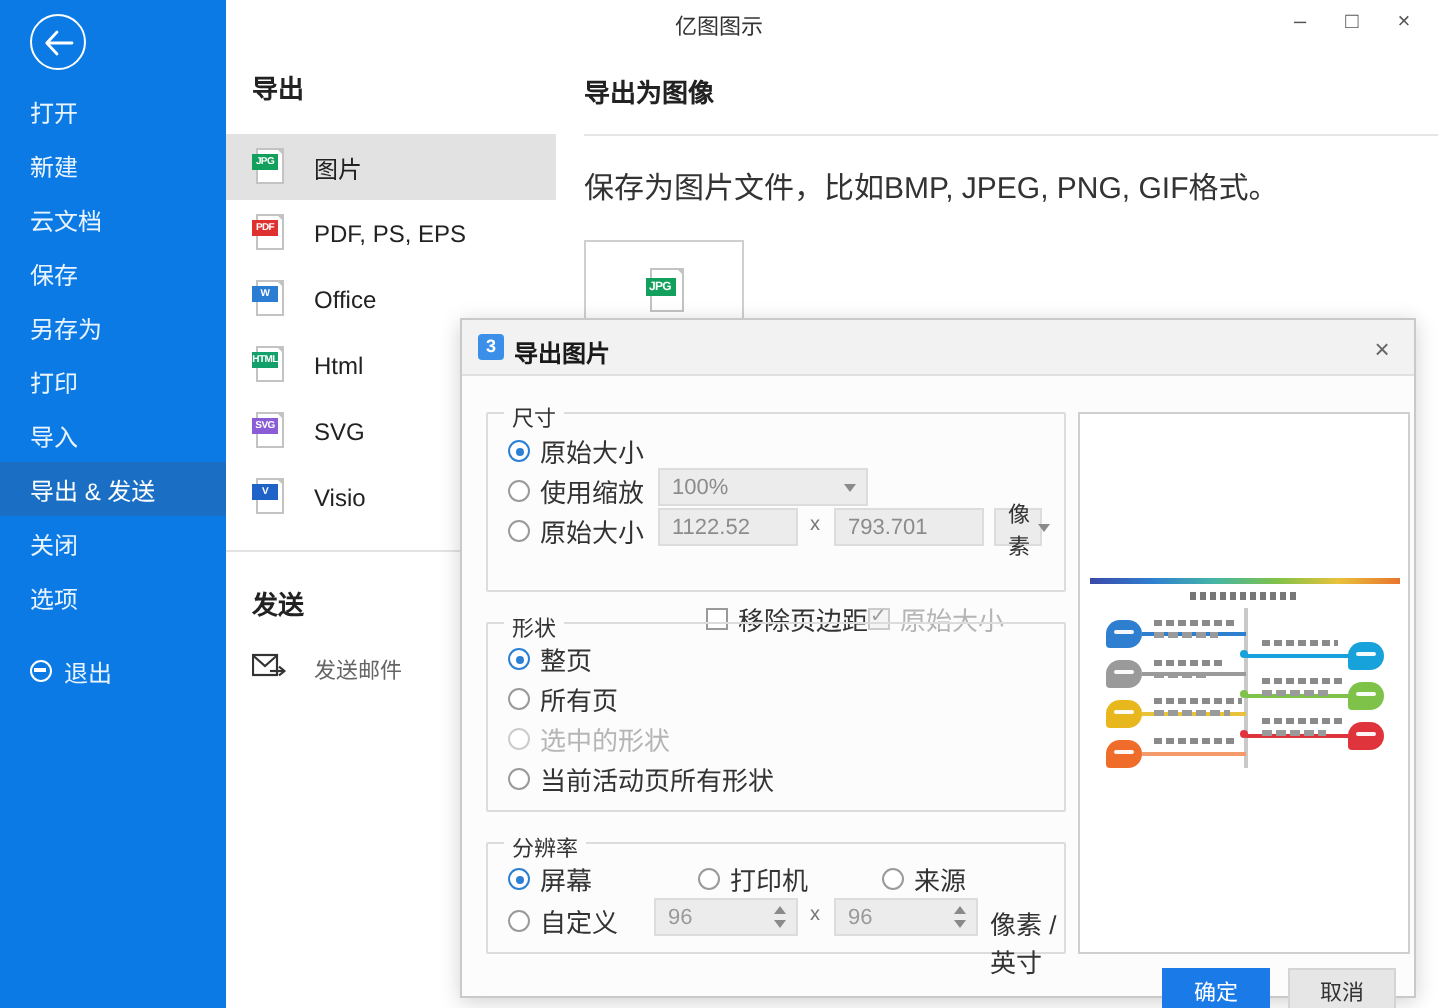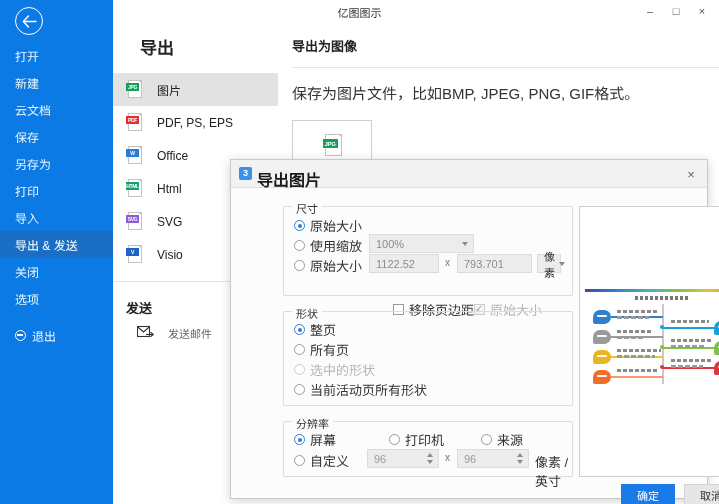--- a/index.html
+++ b/index.html
@@ -56,21 +56,21 @@
   .side-item .exit-ic {
     width: 11px; height: 11px; border-radius: 50%; border: 1.5px solid #fff;
     margin-right: 6px; position: relative; flex: none;
   }
   .side-item .exit-ic:after {
     content:""; position:absolute; left: 1px; top: 3px; width: 6px; height: 1.5px; background:#fff;
   }
 
   
   .midcol { position: absolute; left: 113px; top: 22px; width: 165px; height: 482px; background: #fff; }
-  .col-head { font-size: 17px; font-weight: bold; color: #222; padding: 12px 0 0 13px; margin-left: 14px; }
+  .col-head { font-size: 13px; font-weight: bold; color: #222; padding: 12px 0 0 13px; }
   .fmt-list { margin-top: 14px; }
   .fmt-item {
     height: 33px; display: flex; align-items: center; padding-left: 13px; cursor: pointer;
   }
   .fmt-item.active { background: #e2e2e2; }
   .fmt-item .label { font-size: 12px; color: #222; margin-left: 14px; }
   .doc-ic { width: 17px; height: 19px; position: relative; flex: none; }
   .doc-ic .page {
     position: absolute; left: 2px; top: 0; width: 14px; height: 18px;
     background: #fff; border: 1px solid #c3c3c3;
@@ -79,21 +79,21 @@
     content:""; position:absolute; right:-1px; top:-1px; border-width: 0 4px 4px 0;
     border-style: solid; border-color: transparent #c3c3c3 transparent transparent;
   }
   .doc-ic .tag {
     position: absolute; left: 0; top: 3px; width: 13px; height: 8px;
     color: #fff; font-size: 5px; font-weight: bold; letter-spacing: -0.3px;
     display: flex; align-items: center; justify-content: center; line-height: 1;
   }
   .sep { height: 1px; background: #e3e3e3; margin: 10px 0 0 0; }
   .send-head { font-size: 13px; font-weight: bold; color: #222; padding: 16px 0 0 13px; }
-  .send-item { height: 30px; display: flex; padding-left: 24px; margin-top: 8px; cursor: pointer; }
+  .send-item { height: 30px; display: flex; align-items: center; padding-left: 13px; margin-top: 8px; cursor: pointer; }
   .send-item .label { font-size: 11px; color: #666; margin-left: 14px; }
 
   
   .rightcol { position: absolute; left: 278px; top: 22px; width: 441px; height: 482px; background: #fff; }
   .rc-title { font-size: 13px; font-weight: bold; color: #222; padding: 14px 0 0 14px; font-family: Liberation Serif, serif; }
   .rc-rule { height: 1px; background: #e6e6e6; margin: 12px 0 0 14px; }
   .rc-desc { font-size: 15px; color: #333; padding: 14px 0 0 14px; }
   .tile {
     margin: 17px 0 0 14px; width: 80px; height: 78px; border: 1px solid #cfcfcf;
     display: flex; flex-direction: column; align-items: center; padding-top: 13px; cursor: pointer;
@@ -105,24 +105,24 @@
     position: absolute; left: 230px; top: 159px; width: 478px; height: 340px;
     background: #fcfcfc; border: 1px solid #c9c9c9;
     box-shadow: 0 2px 10px rgba(0,0,0,0.18);
   }
   .dlg-bar { height: 28px; background: #f2f2f2; border-bottom: 1px solid #e0e0e0; position: relative; }
   .dlg-ic {
     position: absolute; left: 8px; top: 7px; width: 13px; height: 13px;
     background: #3b8fe8; border-radius: 2px; color: #fff; font-size: 9px; font-weight: bold;
     display: flex; align-items: center; justify-content: center; line-height: 1;
   }
-  .dlg-ttl { position: absolute; left: 26px; top: 7px; font-size: 16px; font-weight: bold; color: #1a1a1a; }
+  .dlg-ttl { position: absolute; left: 26px; top: 7px; font-size: 12px; font-weight: bold; color: #1a1a1a; }
   .dlg-x { position: absolute; right: 7px; top: 5px; width: 18px; height: 18px;
     display: flex; align-items: center; justify-content: center; color: #666; font-size: 13px; cursor: pointer; }
-  .dlg-body { position: relative; height: 311px; margin-left: 40px; }
+  .dlg-body { position: relative; height: 311px; }
 
   .group {
     position: absolute; border: 1px solid #dcdcdc; border-radius: 1px; background: transparent;
   }
   .group > .gl {
     position: absolute; left: 8px; top: -7px; background: #fcfcfc; padding: 0 4px;
     font-size: 11px; color: #333;
   }
   .g-size  { left: 12px; top: 18px; width: 290px; height: 90px; }
   .g-shape { left: 12px; top: 123px; width: 290px; height: 95px; }

